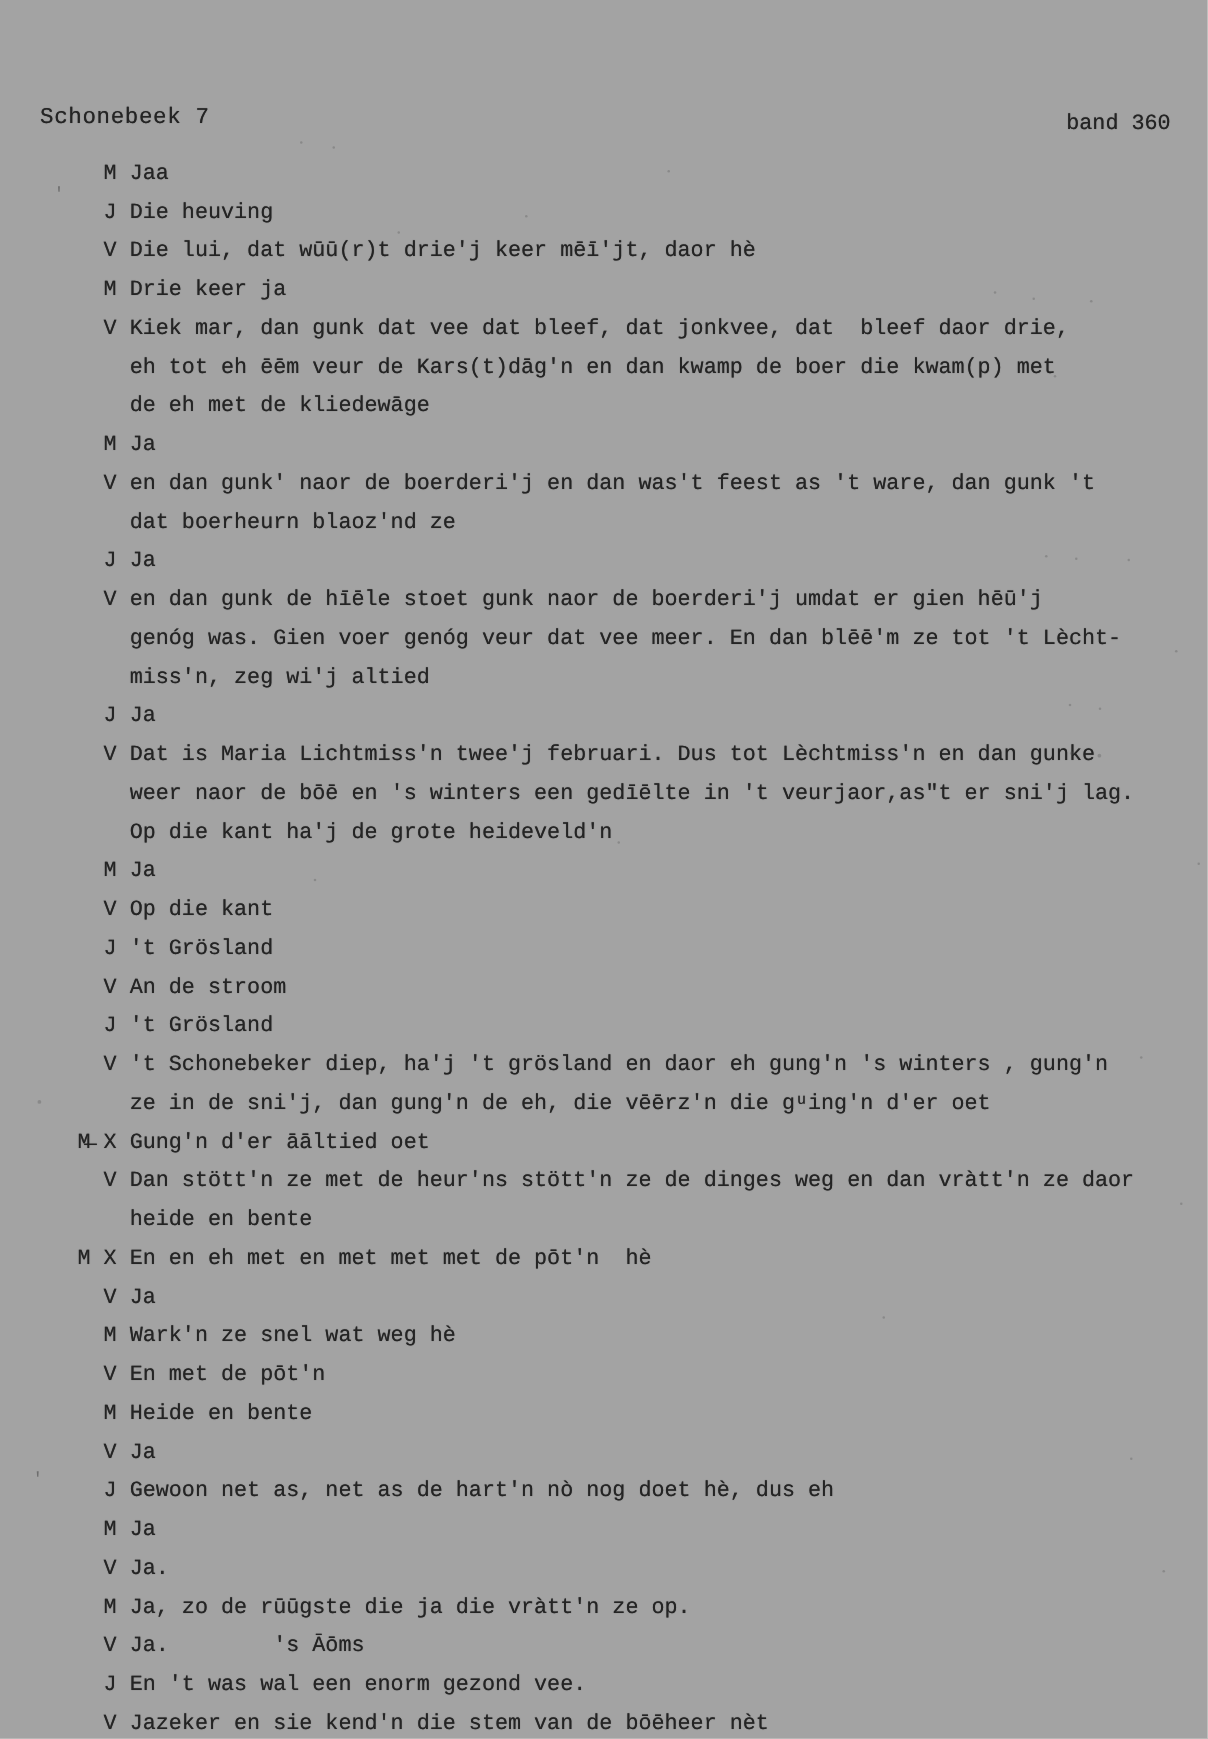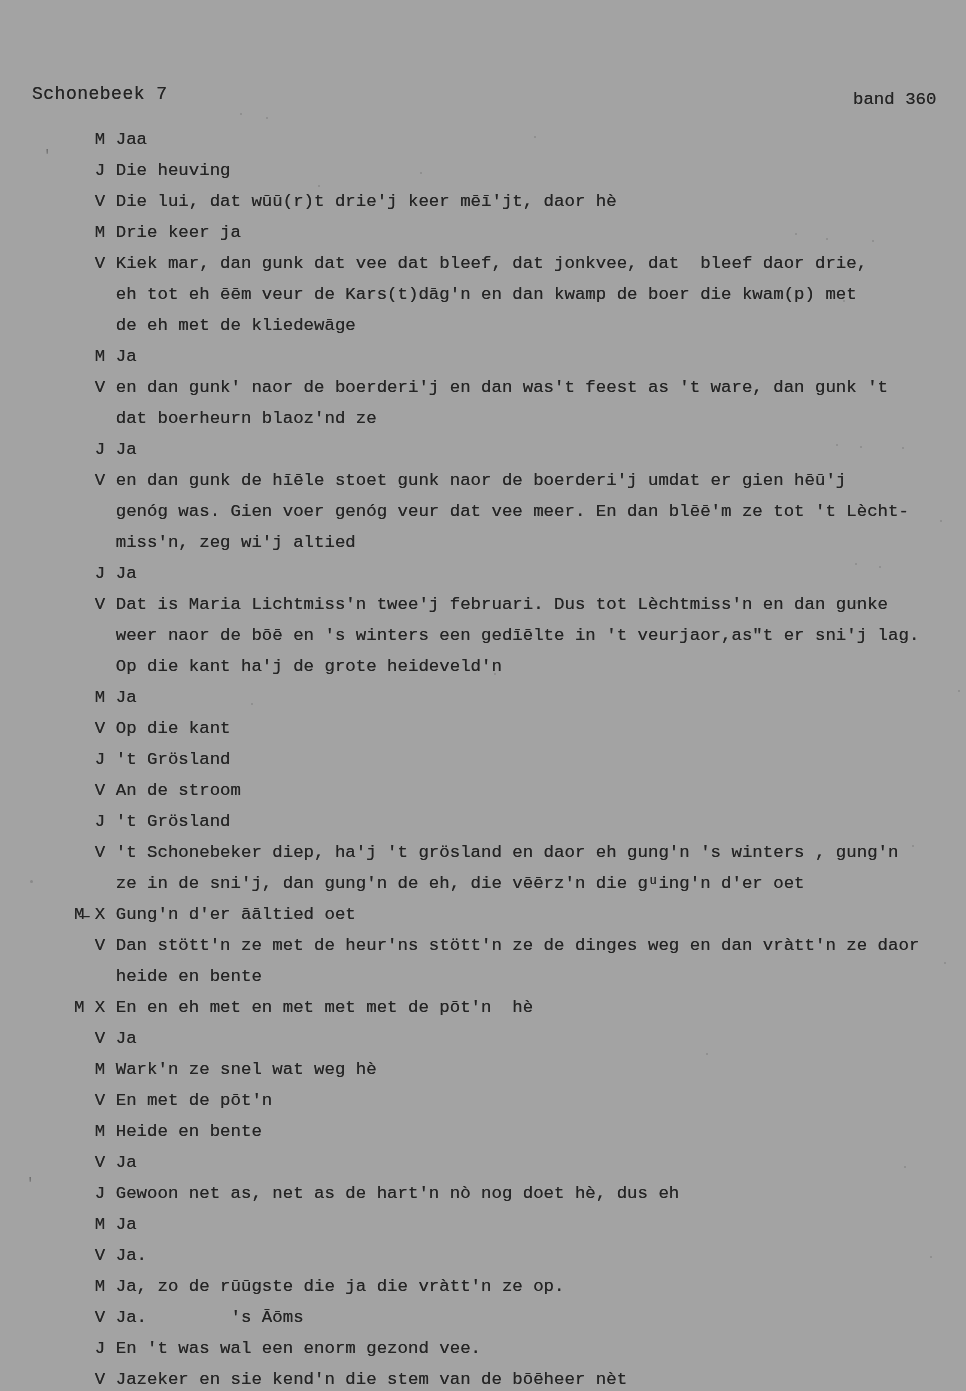--- a/index.html
+++ b/index.html
@@ -23,21 +23,21 @@
     font-size:17.4px;
     text-shadow:0 0 .6px rgba(25,25,25,.75);
     white-space:pre;
   }
   .transcript{
     position:absolute;left:62px;top:124px;
     font-size:17.4px;line-height:31px;
     white-space:pre;
     text-shadow:0 0 .6px rgba(25,25,25,.7);
   }
-  .line{height:31px;margin-left:12px;}
+  .line{height:31px;}
   .nd{
     position:absolute;border-radius:50%;
     background:#555;opacity:.32;display:block;
   }
   .nq{
     position:absolute;font-size:14px;color:#444;opacity:.55;
     font-family:"Liberation Mono","DejaVu Sans Mono",monospace;
   }
 </style>
 </head>

